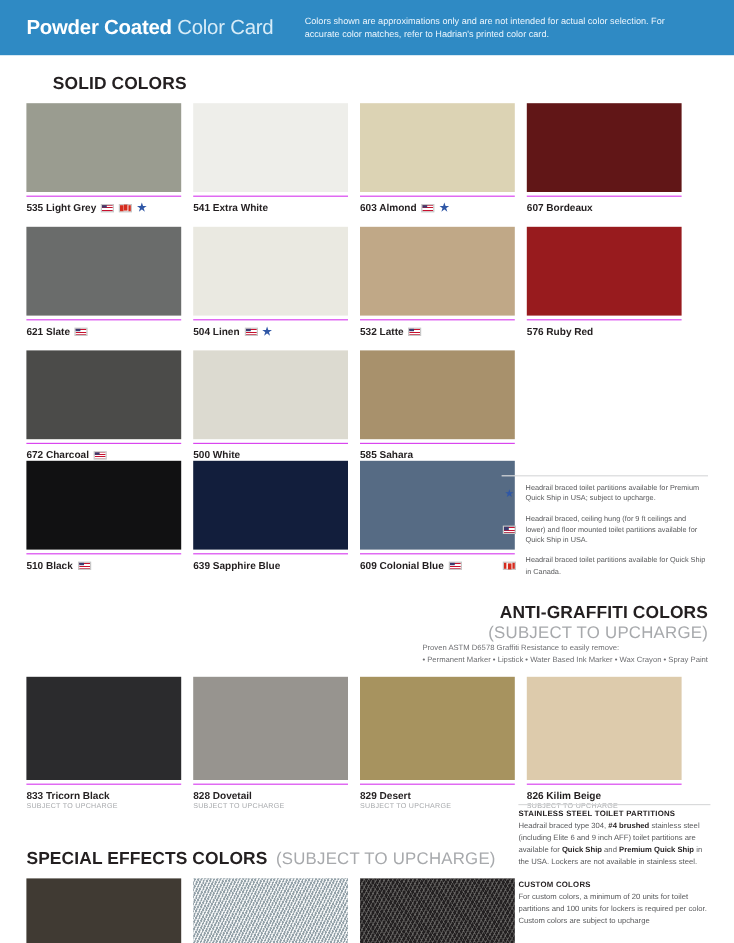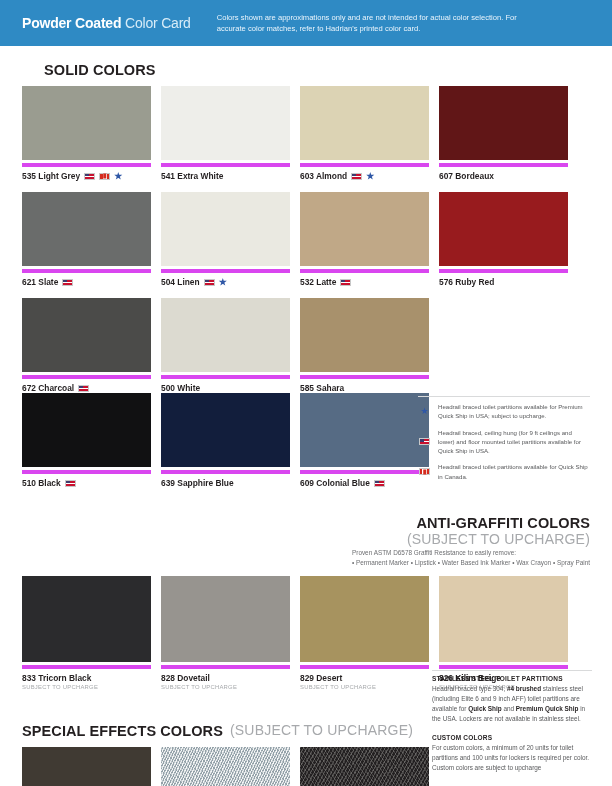--- a/index.html
+++ b/index.html
@@ -14,21 +14,21 @@
 
   
   .header {
     height: 46px;
     background: #2f8ac4;
     display: flex;
     align-items: center;
     padding: 0 22px;
   }
   .header-title {
-    font-size: 14px;
+    font-size: 17px;
     color: #ffffff;
     letter-spacing: -0.2px;
     white-space: nowrap;
   }
   .header-title .bold { font-weight: bold; }
   .header-title .light { font-weight: normal; color: #d7ecf8; }
   .header-note {
     margin-left: 26px;
     font-size: 7.6px;
     line-height: 1.45;
@@ -69,21 +69,21 @@
     padding: 0 22px;
     gap: 10px;
   }
   .cell { width: 129px; }
   .swatch {
     width: 100%;
     height: 74px;
   }
   .swatch.tall { height: 86px; }
   .cap {
-    border-top: 4px solid #d946ef;
+    border-top: 1px solid #d946ef;
     padding-top: 4px;
     margin-top: 3px;
     font-size: 8.4px;
     font-weight: bold;
     color: #231f20;
     display: flex;
     align-items: center;
     gap: 4px;
     white-space: nowrap;
   }

